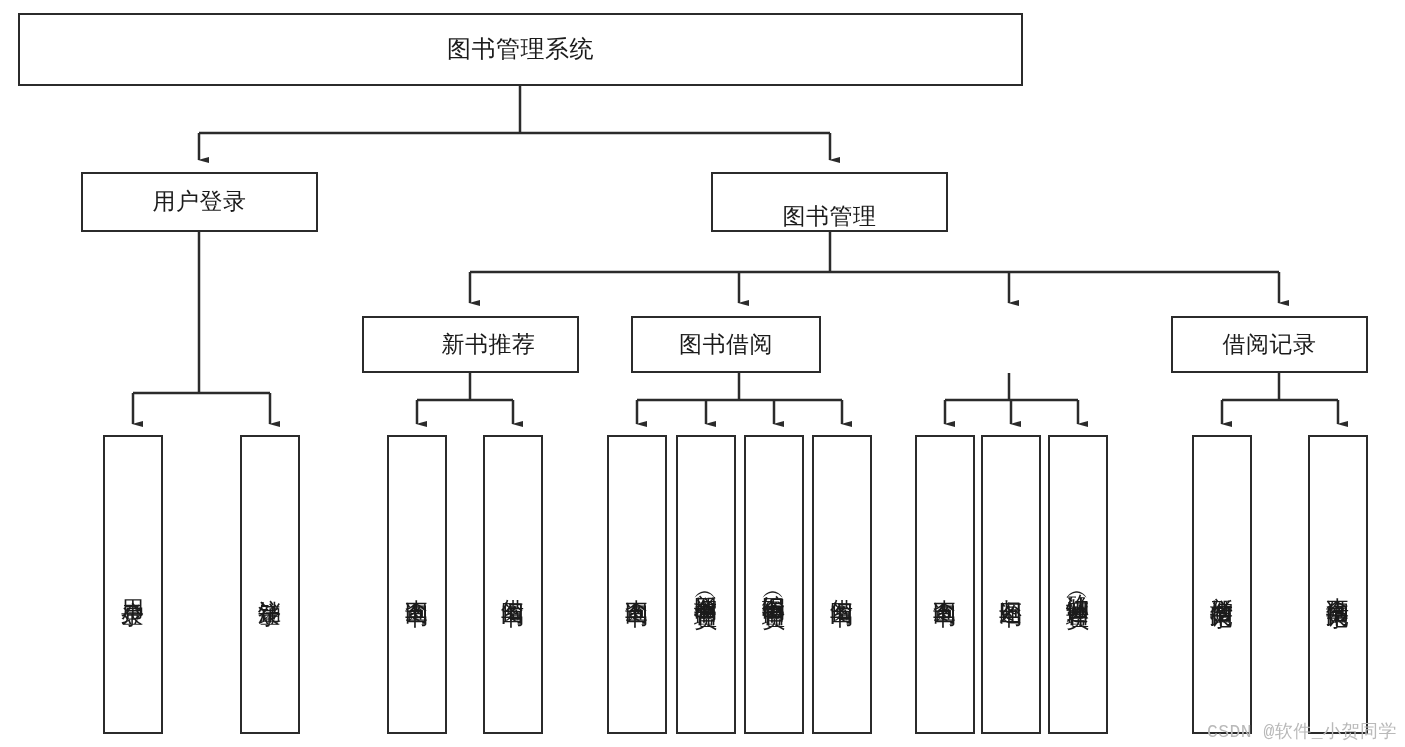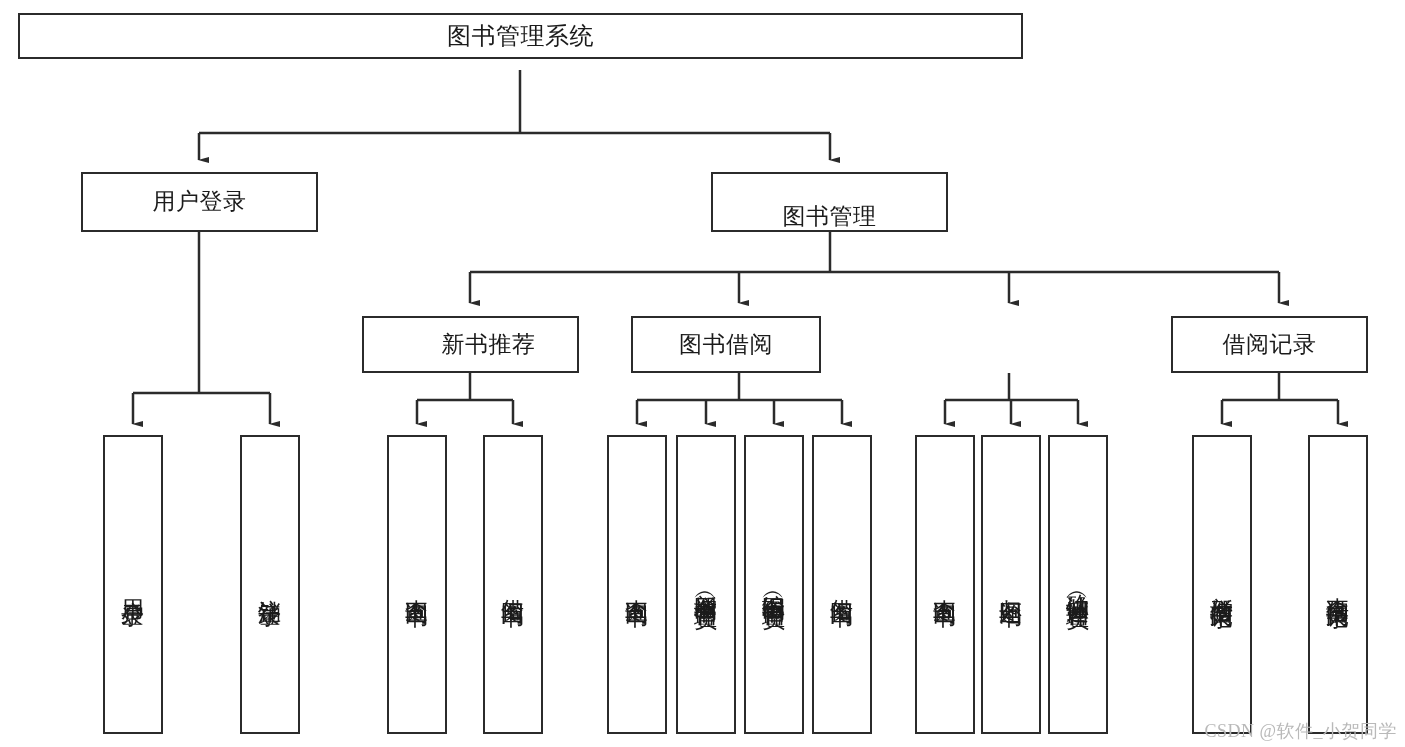--- a/index.html
+++ b/index.html
@@ -62,21 +62,21 @@
     white-space: nowrap;
   }
   #watermark {
     position: absolute;
     right: 8px;
     bottom: 4px;
     font-size: 18px;
     color: #b9b9b9;
     letter-spacing: 0.5px;
     white-space: nowrap;
-    font-family: Liberation Serif, serif;
+    font-family: Liberation Mono, monospace;
     margin-left: 36px;
   }
 </style>
 </head>
 <body>
 
 <div id="canvas">
 
   <svg id="wires" viewBox="0 0 1405 747" xmlns="http://www.w3.org/2000/svg">
     <defs>
@@ -121,21 +121,21 @@
       <path d="M1011,400 L1011,424" marker-end="url(#arw)"></path>
       <path d="M1078,400 L1078,424" marker-end="url(#arw)"></path>
 
       <path d="M1279,373 L1279,400"></path>
       <path d="M1222,400 L1338,400"></path>
       <path d="M1222,400 L1222,424" marker-end="url(#arw)"></path>
       <path d="M1338,400 L1338,424" marker-end="url(#arw)"></path>
     </g>
   </svg>
 
-  <div class="node horiz root" style="left:18px; top:13px; width:1005px; height:46px;">
+  <div class="node horiz root" style="left:18px; top:13px; width:1005px; height:73px;">
     <span class="lbl">图书管理系统</span>
   </div>
 
   <div class="node horiz" style="left:81px; top:172px; width:237px; height:60px;">
     <span class="lbl">用户登录</span>
   </div>
   <div class="node horiz" style="left:711px; top:172px; width:237px; height:60px;align-items:flex-end;">
     <span class="lbl">图书管理</span>
   </div>
 

